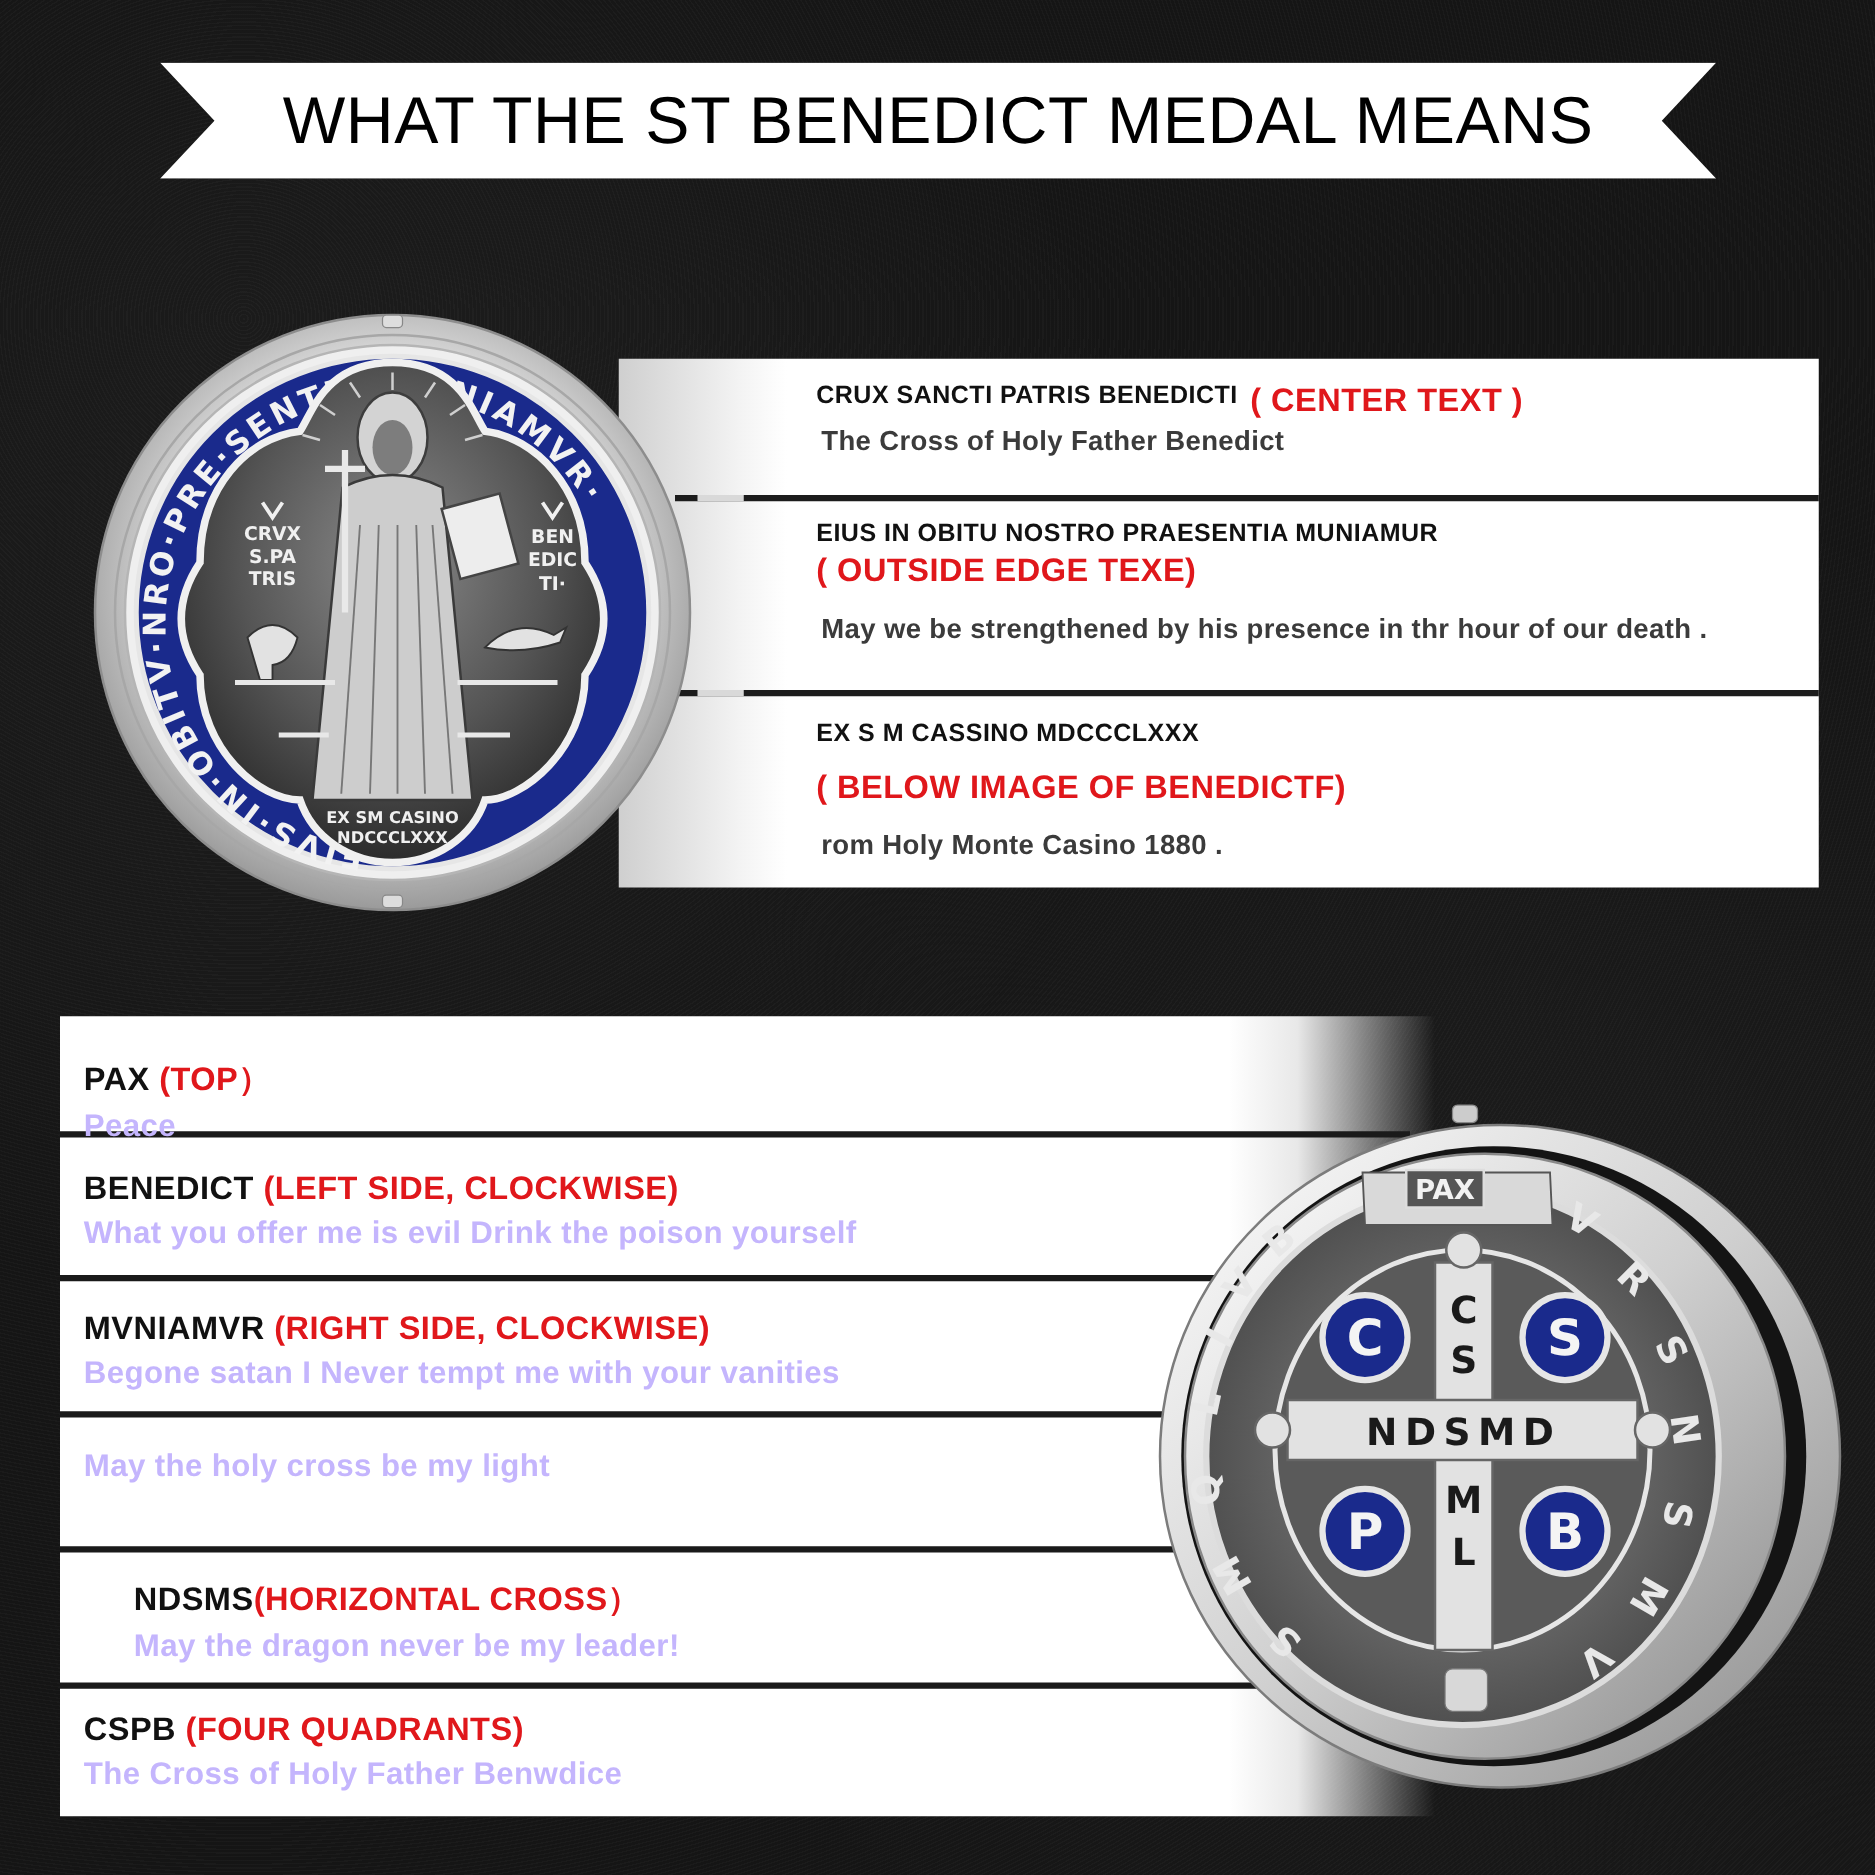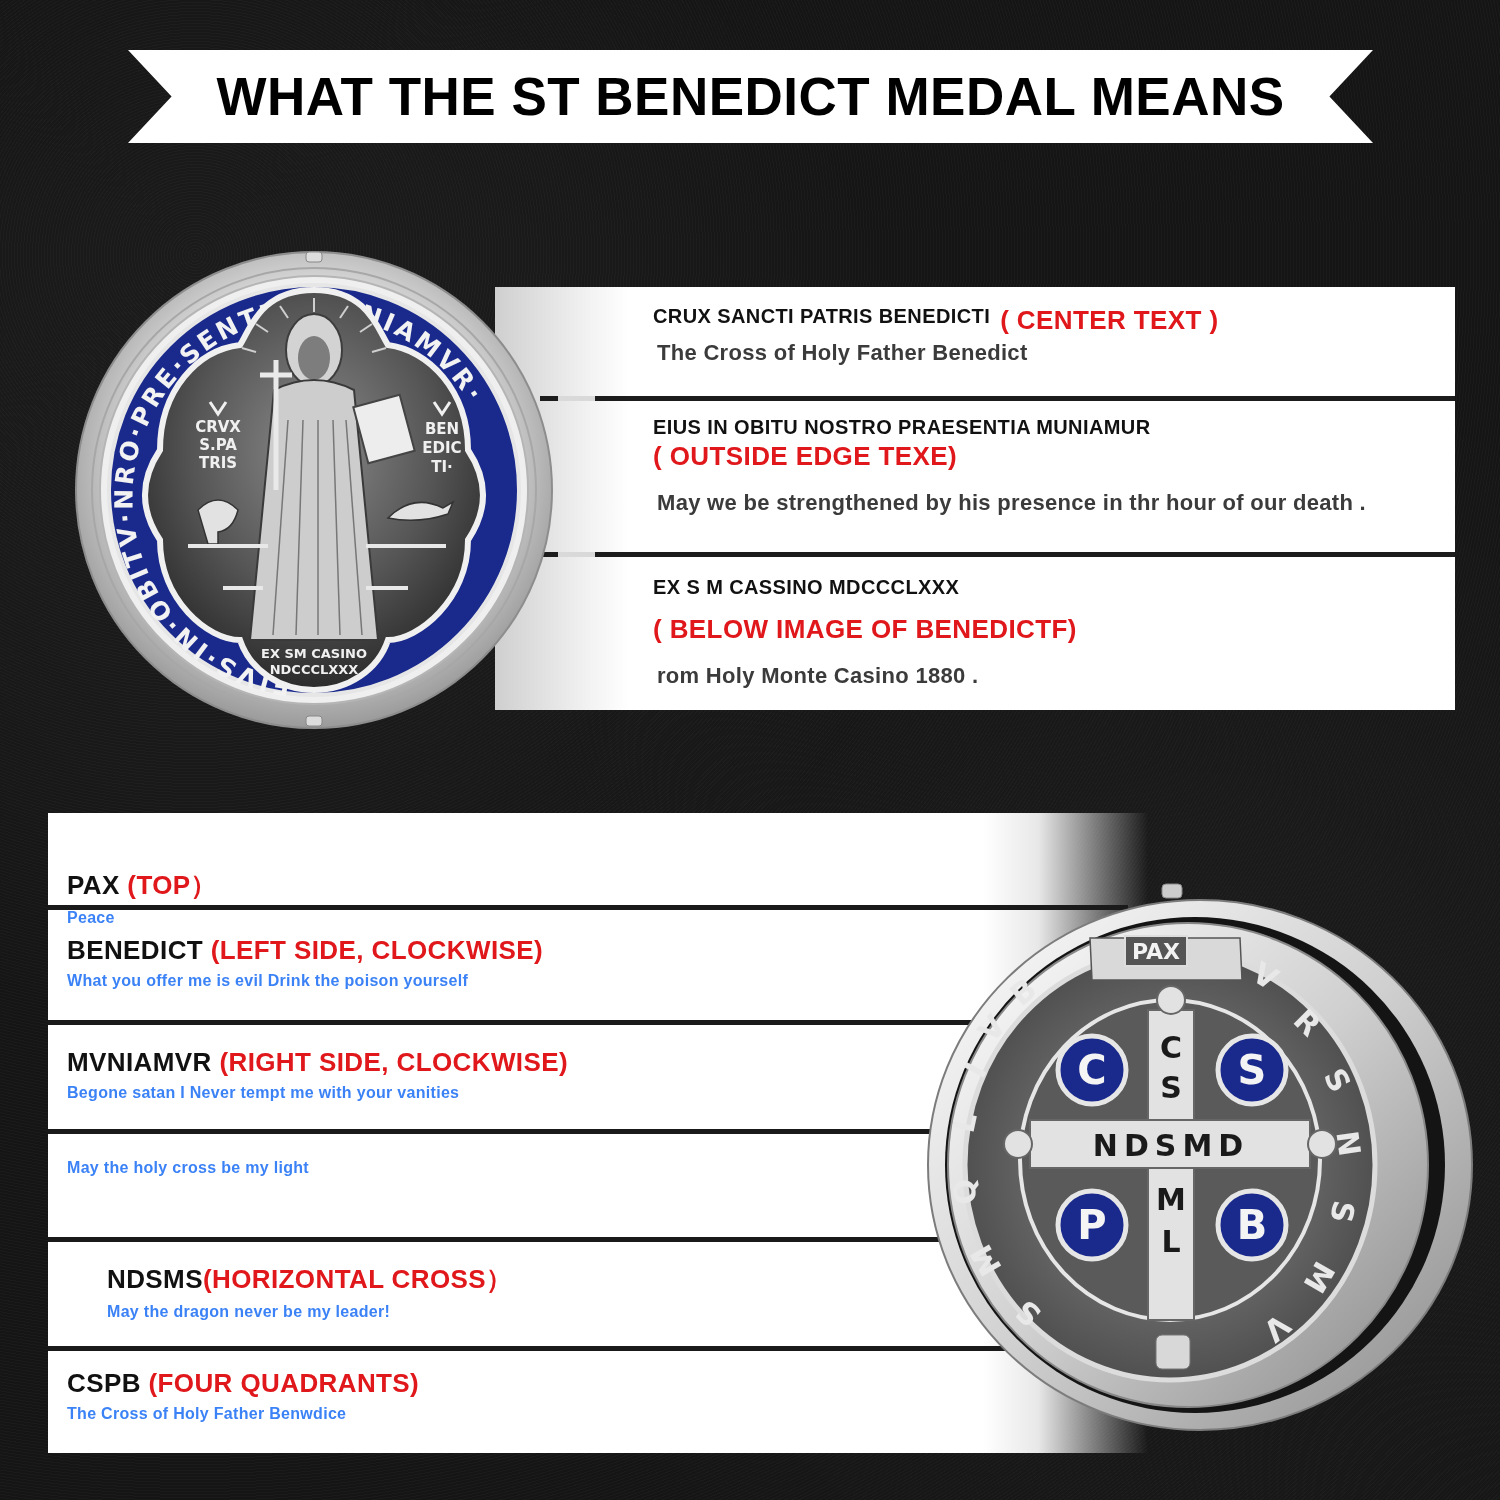--- a/index.html
+++ b/index.html
@@ -16,21 +16,21 @@
 
   
   .ribbon {
     position: absolute; left: 128px; top: 50px; width: 1245px; height: 93px;
     background: #ffffff;
     clip-path: polygon(0 0, 100% 0, 96.5% 50%, 100% 100%, 0 100%, 3.5% 50%);
     display: flex; align-items: center; justify-content: center;
   }
   .ribbon h1 {
     font-family: "Liberation Sans", sans-serif;
-    font-weight: 700; font-size: 53px; color: #000; letter-spacing: 0.5px;
+    font-weight: 400; font-size: 53px; color: #000; letter-spacing: 0.5px;
   }
 
   
   .top-panel {
     position: absolute; left: 495px; top: 287px; width: 960px; height: 423px;
     background: linear-gradient(90deg, #cfcfcf 0%, #f3f3f3 10%, #ffffff 14%, #ffffff 100%);
   }
   .top-divider {
     position: absolute; left: 540px; width: 915px; height: 5px; background: #1c1c1c;
   }
@@ -50,21 +50,21 @@
   .bottom-panel {
     position: absolute; left: 48px; top: 813px; width: 1100px; height: 640px;
     background: linear-gradient(90deg, #ffffff 0%, #ffffff 85%, #e8e8e8 90%, rgba(255,255,255,0) 100%);
   }
   .bottom-divider {
     position: absolute; left: 48px; height: 5px; background: #1a1a1a;
   }
   .b-item { position: absolute; left: 67px; width: 820px; }
   .b-item .head { font-weight: 700; font-size: 26px; color: #111; letter-spacing: 0.4px; white-space: nowrap; }
   .b-item .tag { font-weight: 700; font-size: 26px; color: #e0171b; letter-spacing: 0.4px; }
-  .b-item .desc { font-weight: 700; font-size: 16px; color: #3b82f6; margin-top: 6px; white-space: nowrap; letter-spacing: 0.3px; }
+  .b-item .desc { font-weight: 700; font-size: 25px; color: #c4b5fd; margin-top: 6px; white-space: nowrap; letter-spacing: 0.3px; }
 
   
   .medal-back { position: absolute; left: 870px; top: 880px; width: 615px; height: 560px; }
 
   svg text { font-family: "DejaVu Sans", sans-serif; font-weight: 700; }
 </style>
 </head>
 <body>
 
 <div class="ribbon">
@@ -183,21 +183,21 @@
   </svg>
 </div>
 
 <div class="bottom-panel"></div>
 <div class="bottom-divider" style="top:905px; width:1080px;"></div>
 <div class="bottom-divider" style="top:1020px; width:930px;"></div>
 <div class="bottom-divider" style="top:1129px; width:940px;"></div>
 <div class="bottom-divider" style="top:1237px; width:940px;"></div>
 <div class="bottom-divider" style="top:1346px; width:990px;"></div>
 
-<div class="b-item" style="top:868px;">
+<div class="b-item" style="top:846px;">
   <div><span class="head">PAX </span><span class="tag">(TOP）</span></div>
   <div class="desc">Peace</div>
 </div>
 <div class="b-item" style="top:935px;">
   <div><span class="head">BENEDICT </span><span class="tag">(LEFT SIDE, CLOCKWISE)</span></div>
   <div class="desc">What you offer me is evil Drink the poison yourself</div>
 </div>
 <div class="b-item" style="top:1047px;">
   <div><span class="head">MVNIAMVR </span><span class="tag">(RIGHT SIDE, CLOCKWISE)</span></div>
   <div class="desc">Begone satan I Never tempt me with your vanities</div>

